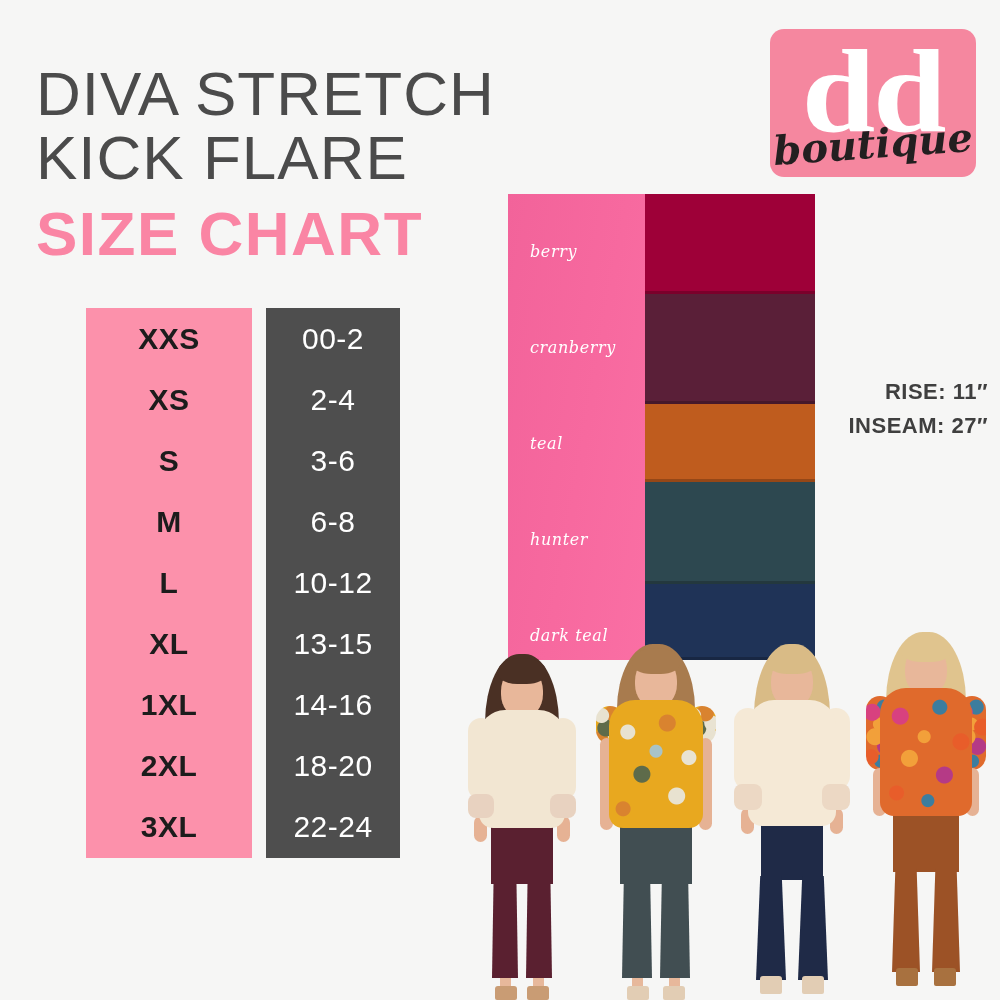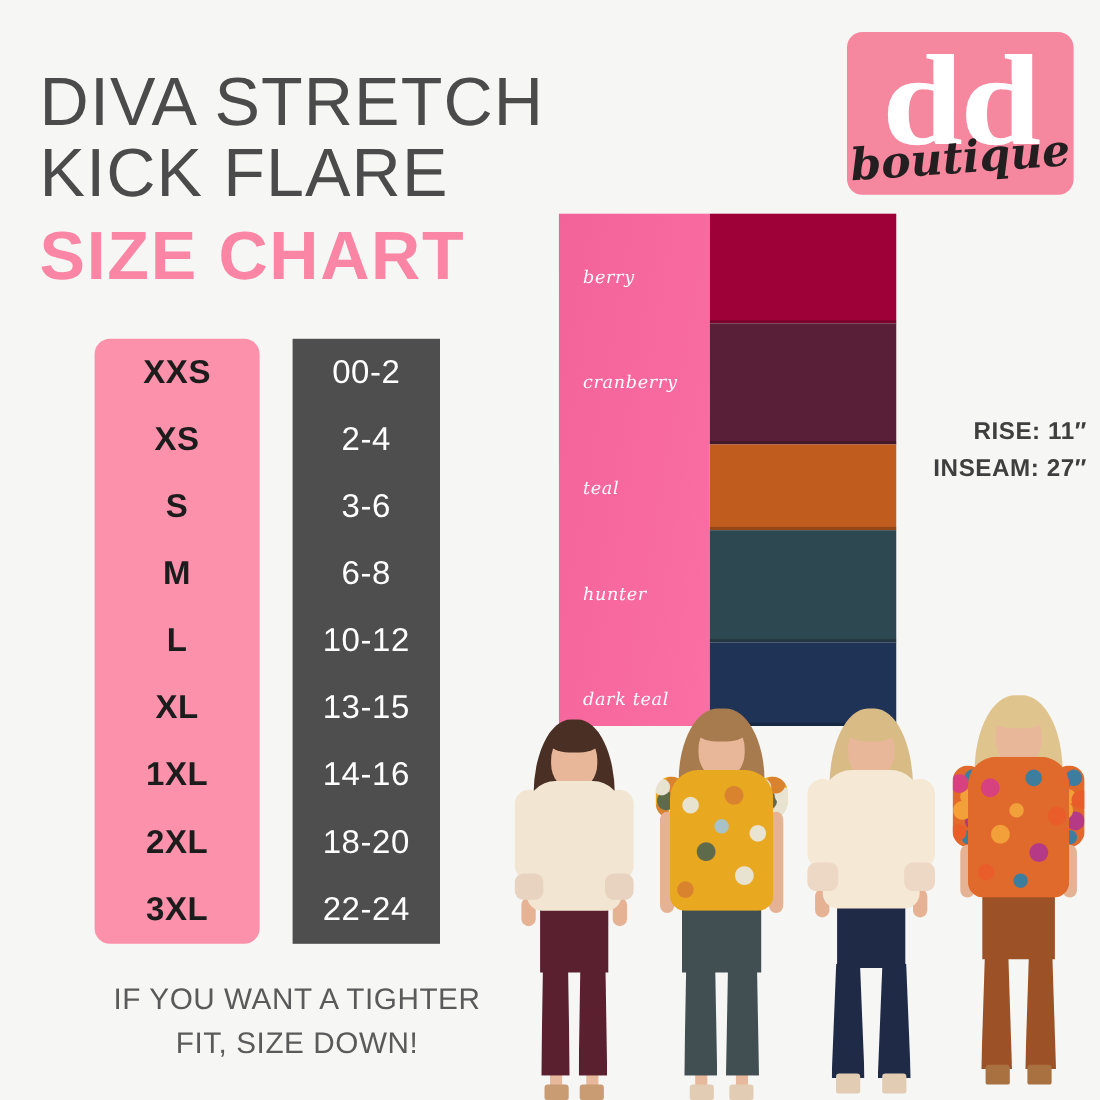--- a/index.html
+++ b/index.html
@@ -72,21 +72,21 @@
   
   .size-col {
     position: absolute;
     top: 308px;
     height: 550px;
     display: flex;
     flex-direction: column;
     justify-content: space-around;
     align-items: center;
   }
-  .col-sizes { left: 86px; width: 150px; background: #fc91ab; border-radius: 14px; }
+  .col-sizes { left: 86px; width: 166px; background: #fc91ab; }
   .col-numbers { left: 266px; width: 134px; background: #4e4e4e; }
 
   .size-cell {
     font-size: 30px;
     font-weight: 700;
     color: #1c1c1c;
     letter-spacing: 0.5px;
     text-align: center;
   }
   .num-cell {
@@ -285,24 +285,20 @@
       <div class="num-cell">2-4</div>
       <div class="num-cell">3-6</div>
       <div class="num-cell">6-8</div>
       <div class="num-cell">10-12</div>
       <div class="num-cell">13-15</div>
       <div class="num-cell">14-16</div>
       <div class="num-cell">18-20</div>
       <div class="num-cell">22-24</div>
     </div>
 
-  <div class="caption">
-    <div>IF YOU WANT A TIGHTER</div>
-    <div>FIT, SIZE DOWN!</div>
-  </div>
 
   <div class="photo-block">
     <div class="fabric-stack" id="fabric-stack">
         <div class="fabric-layer" style="top: 0px; height: 100px; background: rgb(158, 0, 56);"></div>
         <div class="fabric-layer" style="top: 100px; height: 110px; background: rgb(90, 31, 56);"></div>
         <div class="fabric-layer" style="top: 210px; height: 78px; background: rgb(191, 92, 30);"></div>
         <div class="fabric-layer" style="top: 288px; height: 102px; background: rgb(45, 72, 80);"></div>
         <div class="fabric-layer" style="top: 390px; height: 76px; background: rgb(31, 51, 87);"></div>
       </div>
     <div class="color-overlay" id="color-overlay">

